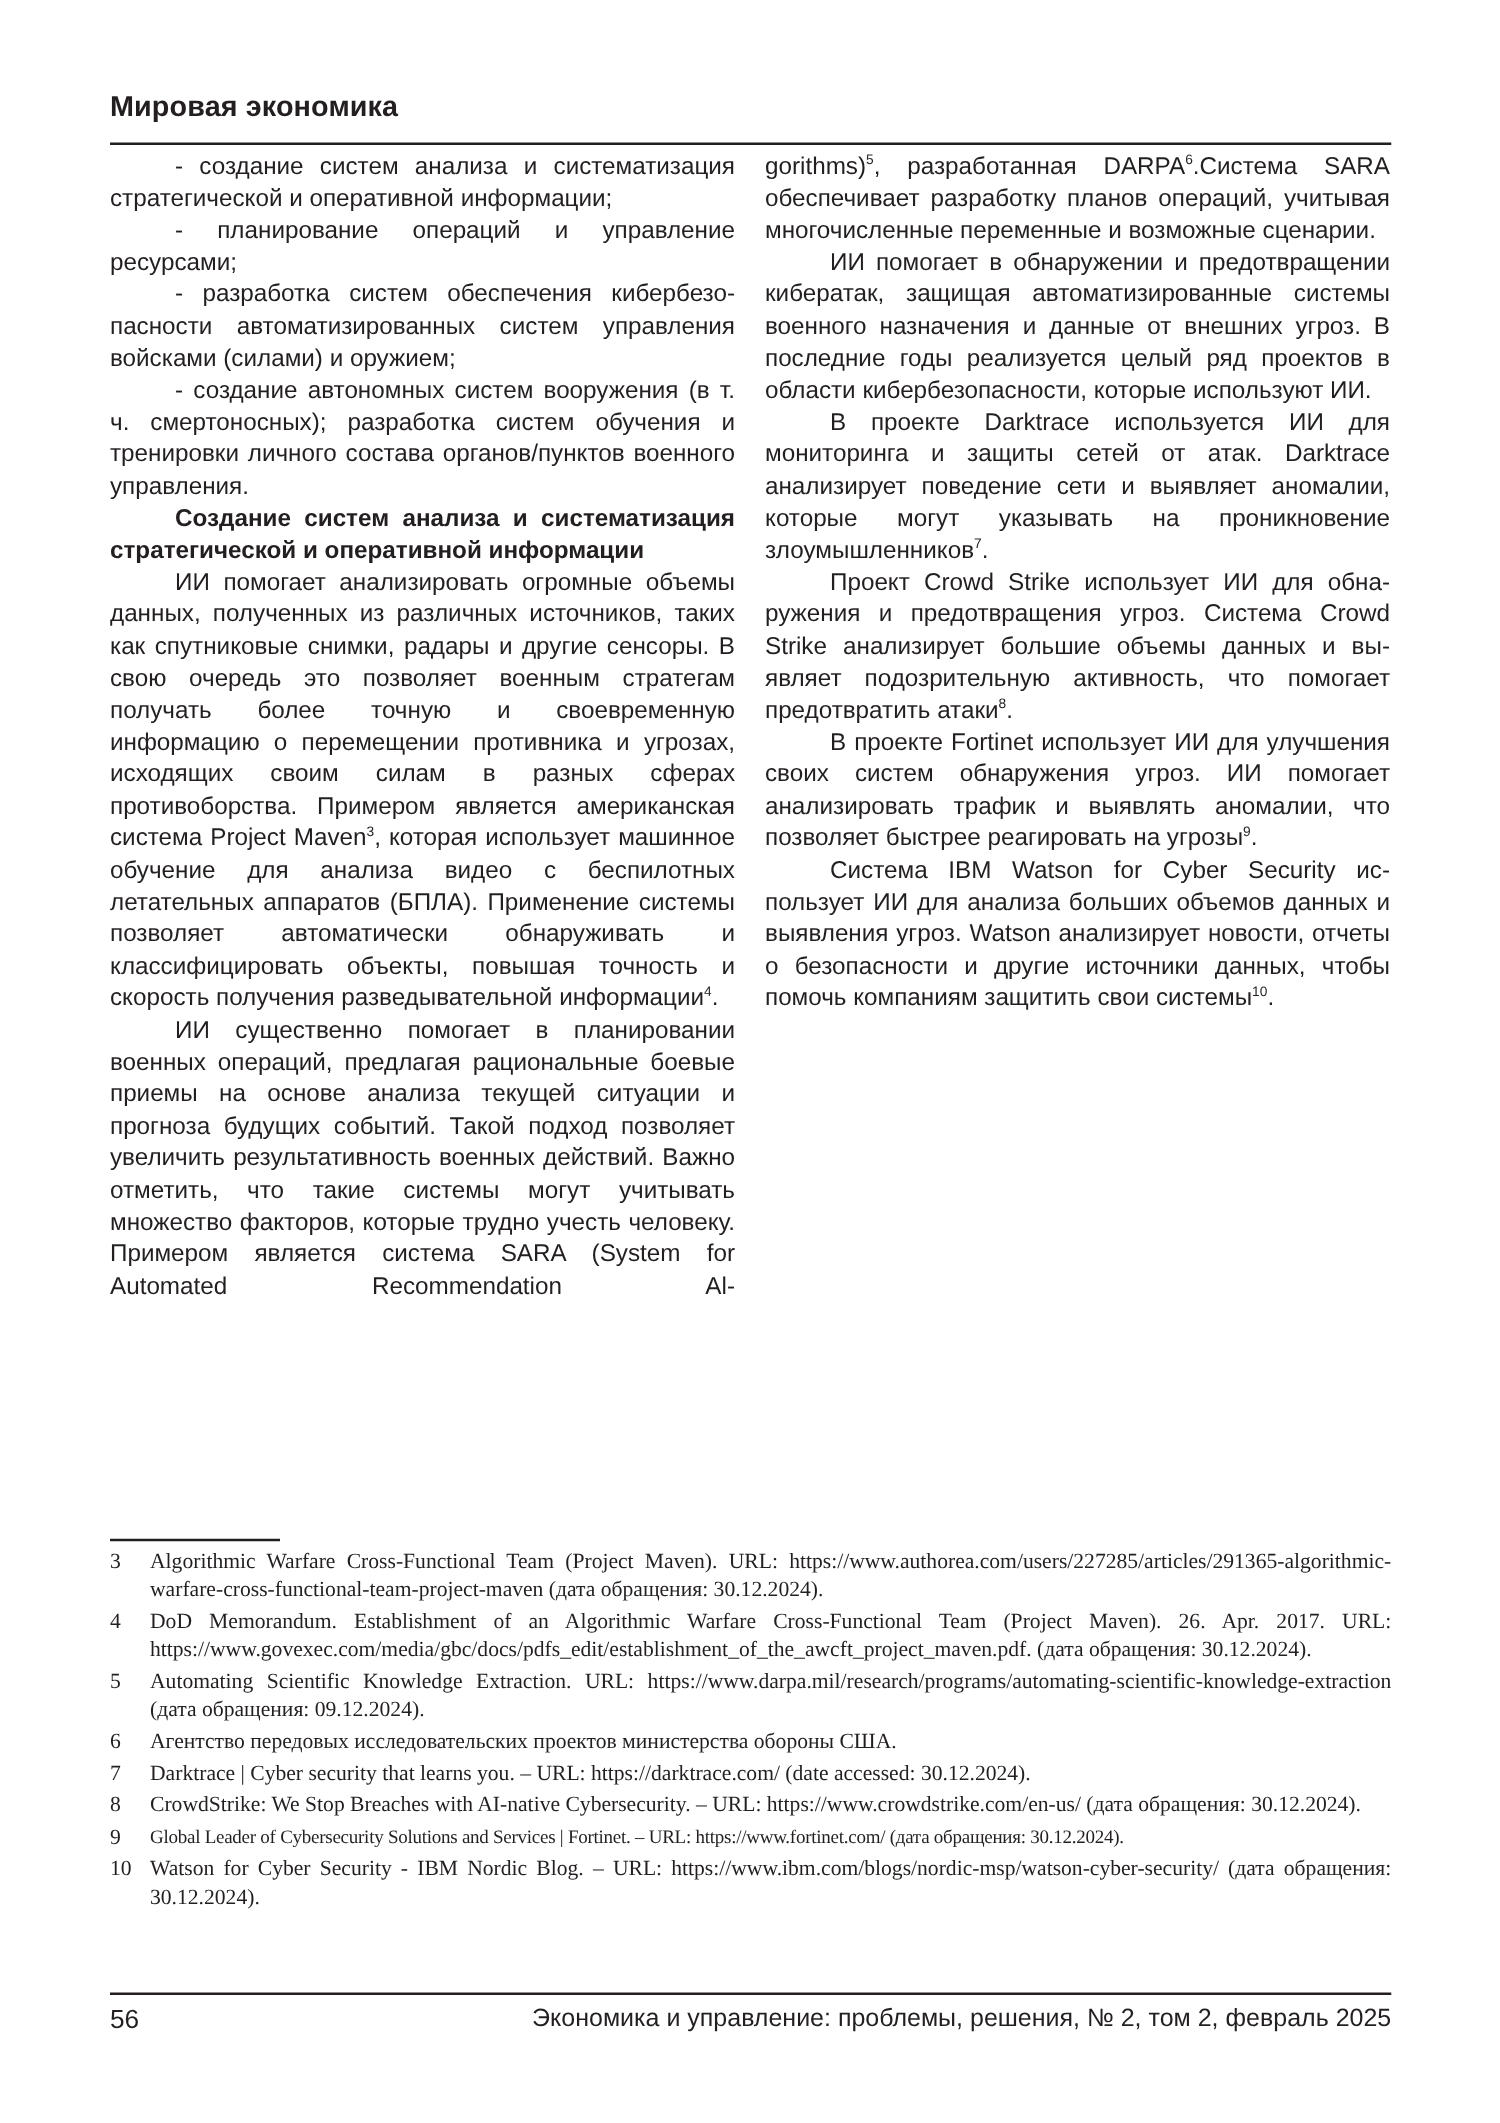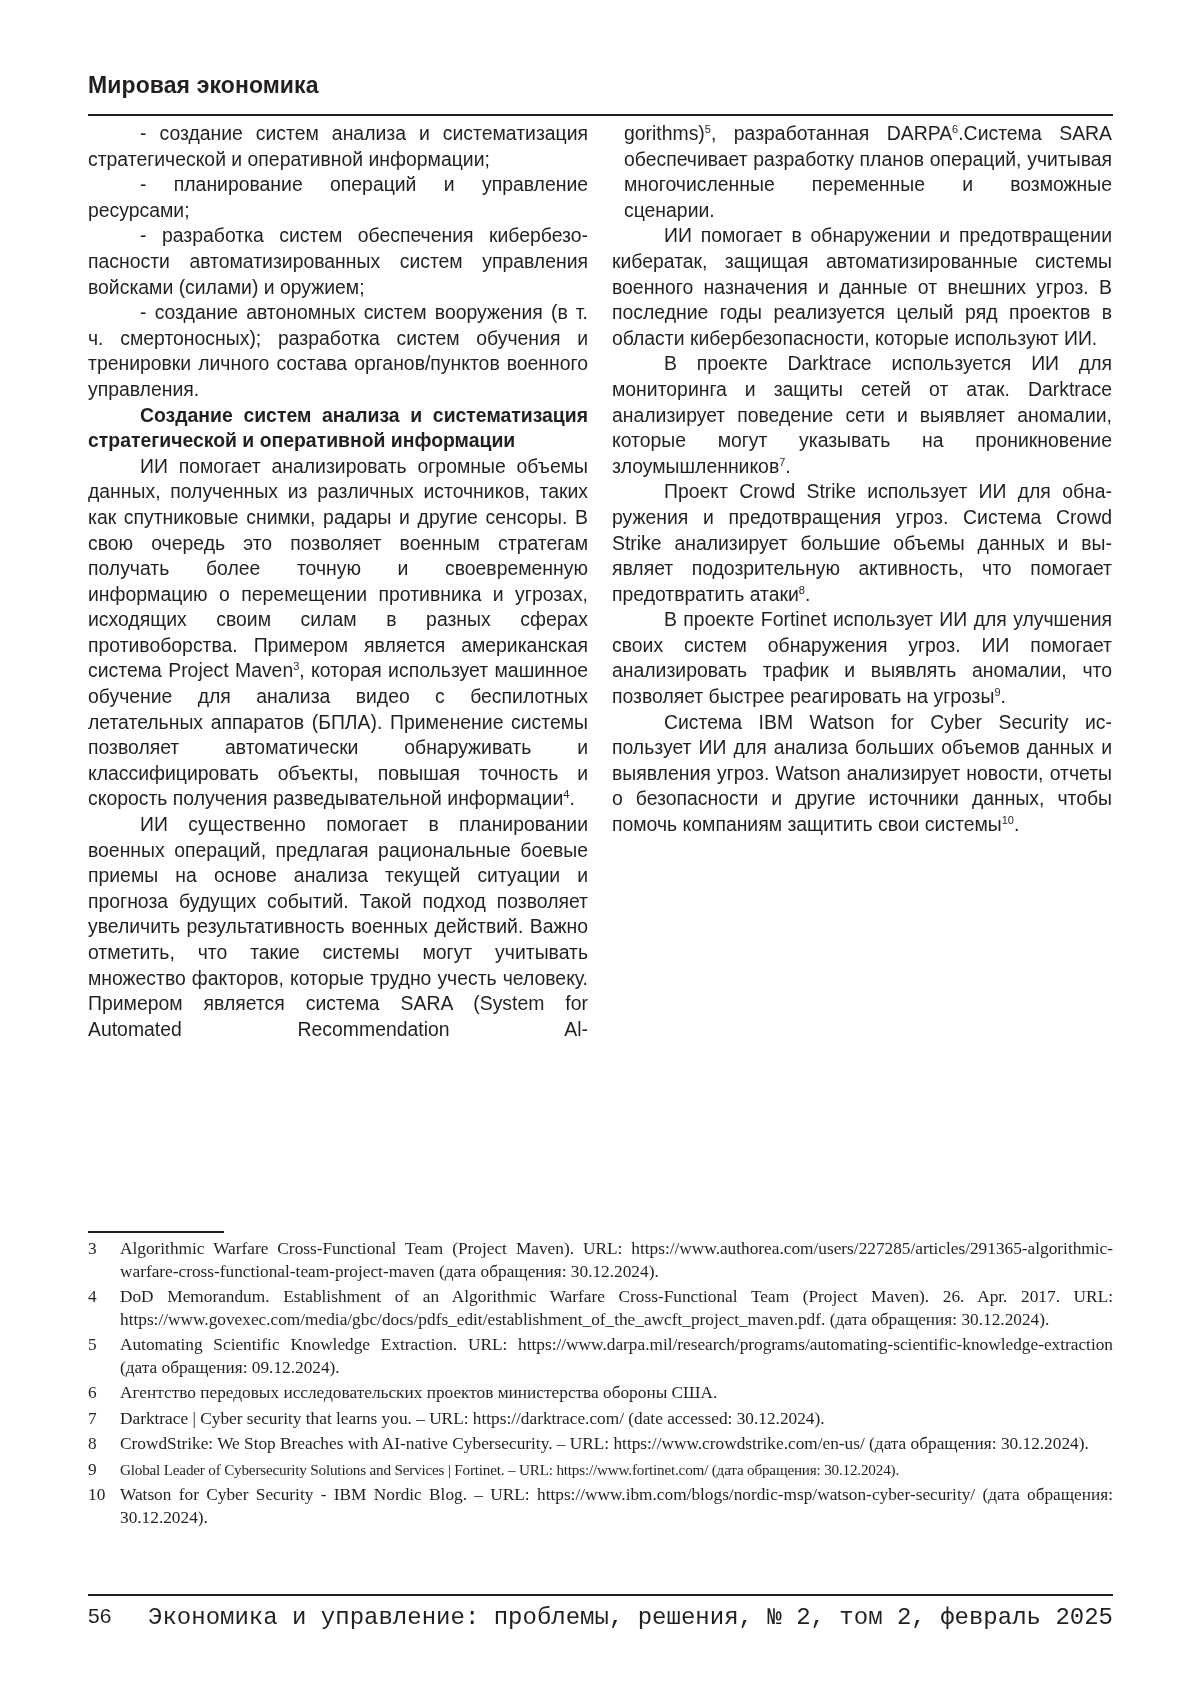--- a/index.html
+++ b/index.html
@@ -12,40 +12,40 @@
   }
   .head-rule { position: absolute; left: 0; top: 102px; width: 1025px; height: 0; border-top: 2.5px solid #231f20; }
   .col {
     position: absolute; top: 109px; width: 500px;
     font-family: Liberation Sans, sans-serif; font-size: 19.4px; line-height: 25.6px;
     text-align: justify; hyphens: manual;
   }
   .col-left { left: 0; }
   .col-right { left: 524px; }
   .col p { margin: 0; text-indent: 52px; text-align: justify; text-align-last: left; }
-  .col p.noindent { text-indent: 0; margin-left: 12px; }
+  .col p.noindent { text-indent: 0; }
   .col p.heading { font-weight: bold; }
   sup { font-size: 11px; line-height: 0; vertical-align: super; }
   .fn-rule { position: absolute; left: 0; top: 1219px; width: 136px; border-top: 2px solid #231f20; }
   .footnotes {
     position: absolute; left: 0; top: 1226px; width: 1025px;
     font-family: "Liberation Serif", serif; font-size: 17.3px; line-height: 22.5px;
   }
   .fn { display: flex; margin-bottom: 3px; }
   .fn-num { width: 32px; flex: none; }
   .fn-text { flex: 1; text-align: justify; text-align-last: left; }
   .fn.small .fn-text { font-size: 15.2px; letter-spacing: -0.2px; }
   .foot-rule { position: absolute; left: 0; top: 1582px; width: 1025px; border-top: 2.5px solid #231f20; }
   .page-num {
     position: absolute; left: 0; top: 1592px;
     font-family: "Liberation Sans", sans-serif; font-size: 21px;
   }
   .journal {
     position: absolute; right: 0; top: 1592px;
-    font-family: Liberation Mono, monospace; font-size: 24px; text-align: right;
+    font-family: Liberation Sans, sans-serif; font-size: 20px; text-align: right;
   }
 </style>
 </head>
 <body>
 
 <div class="page">
   <div class="running-head">Мировая экономика</div>
   <div class="head-rule"></div>
 
   <div class="col col-left">

